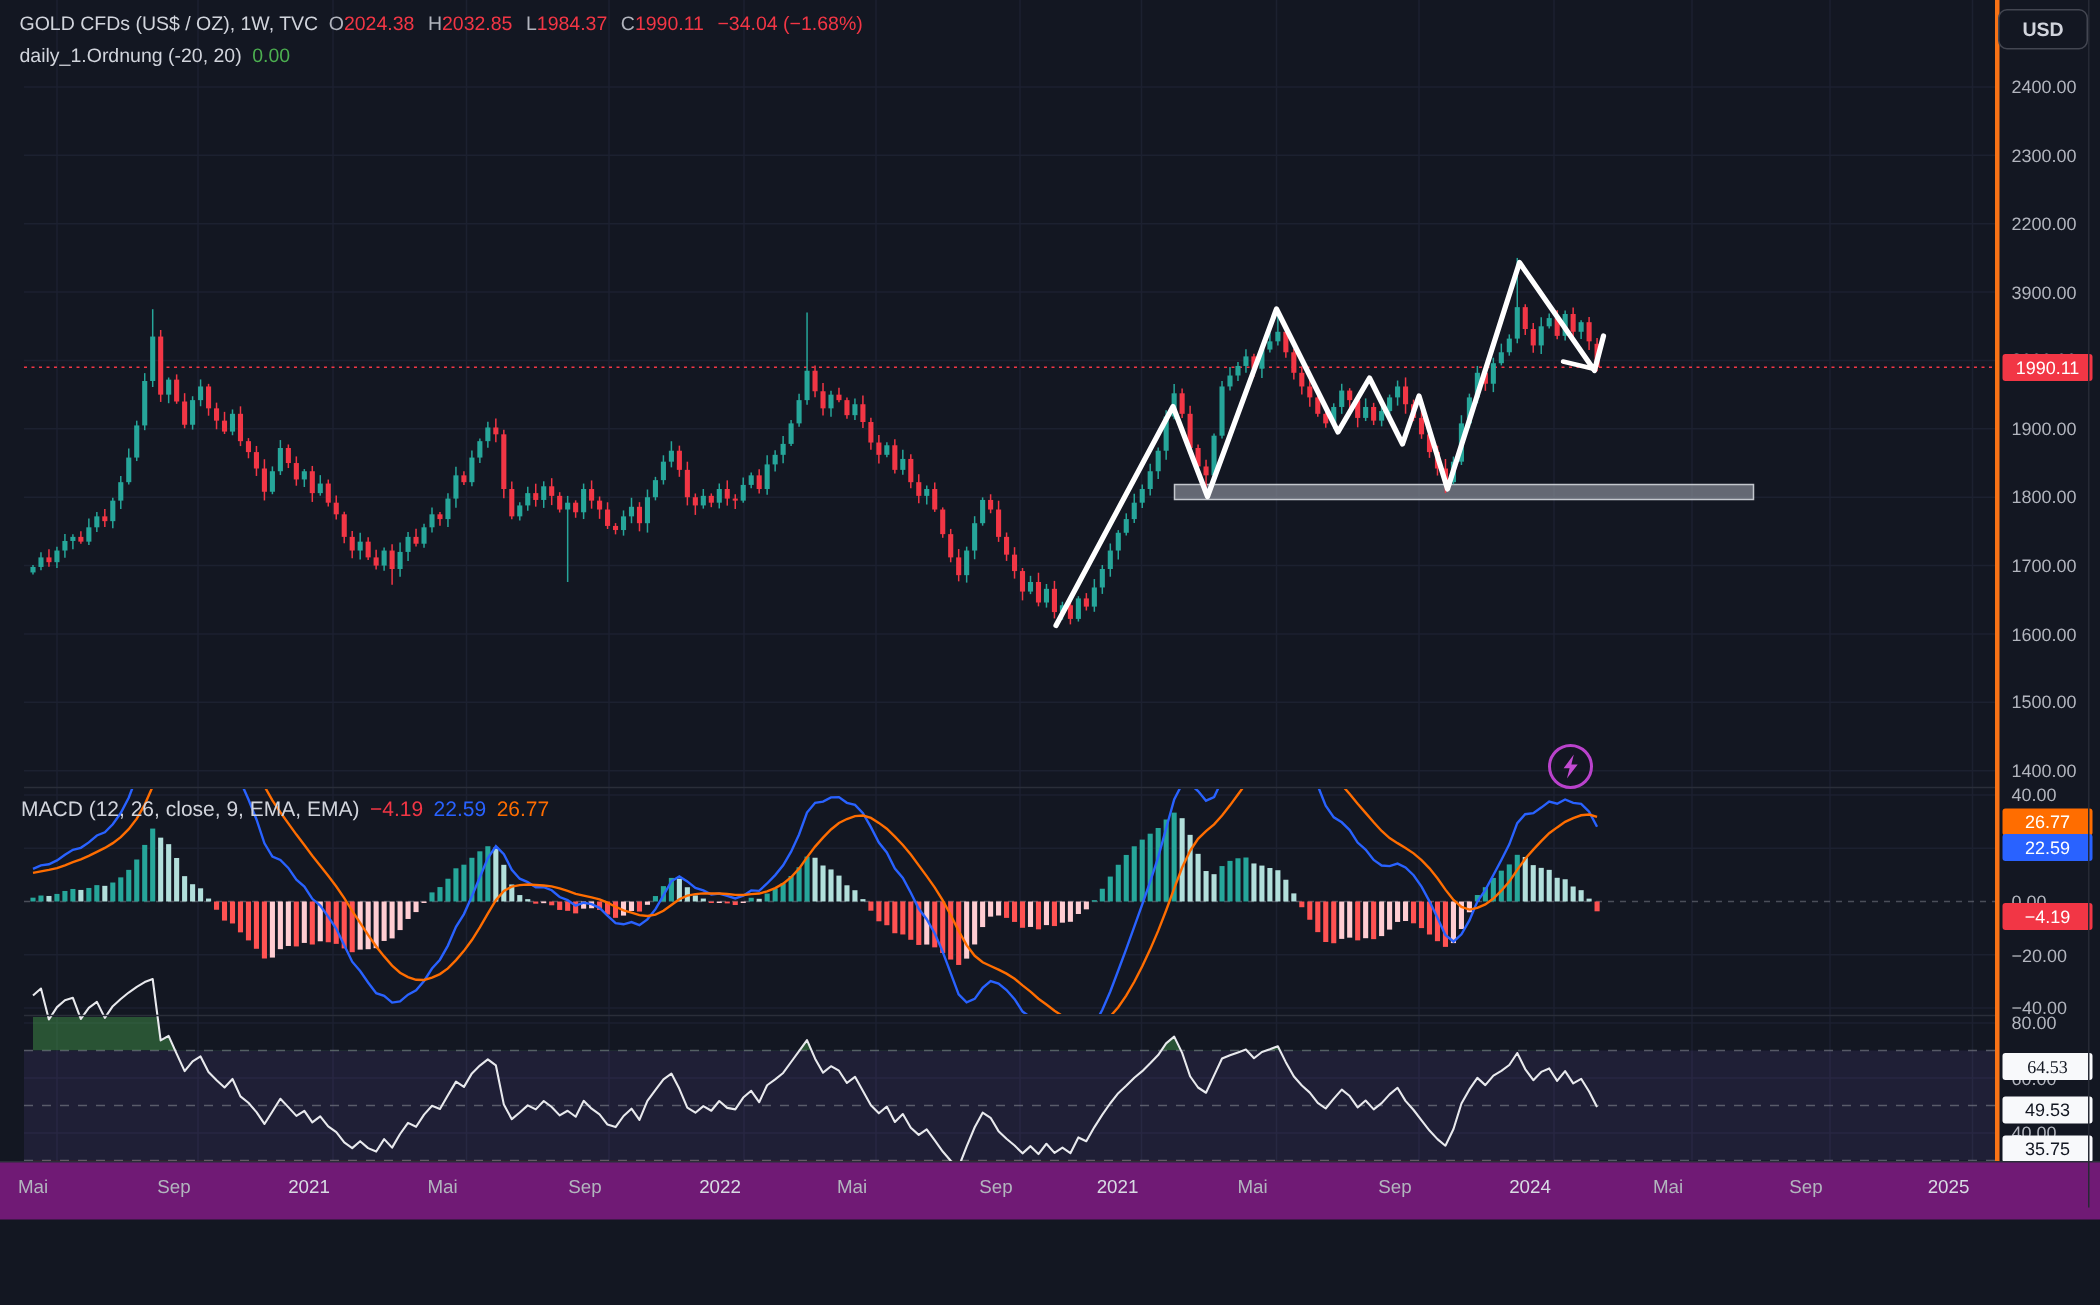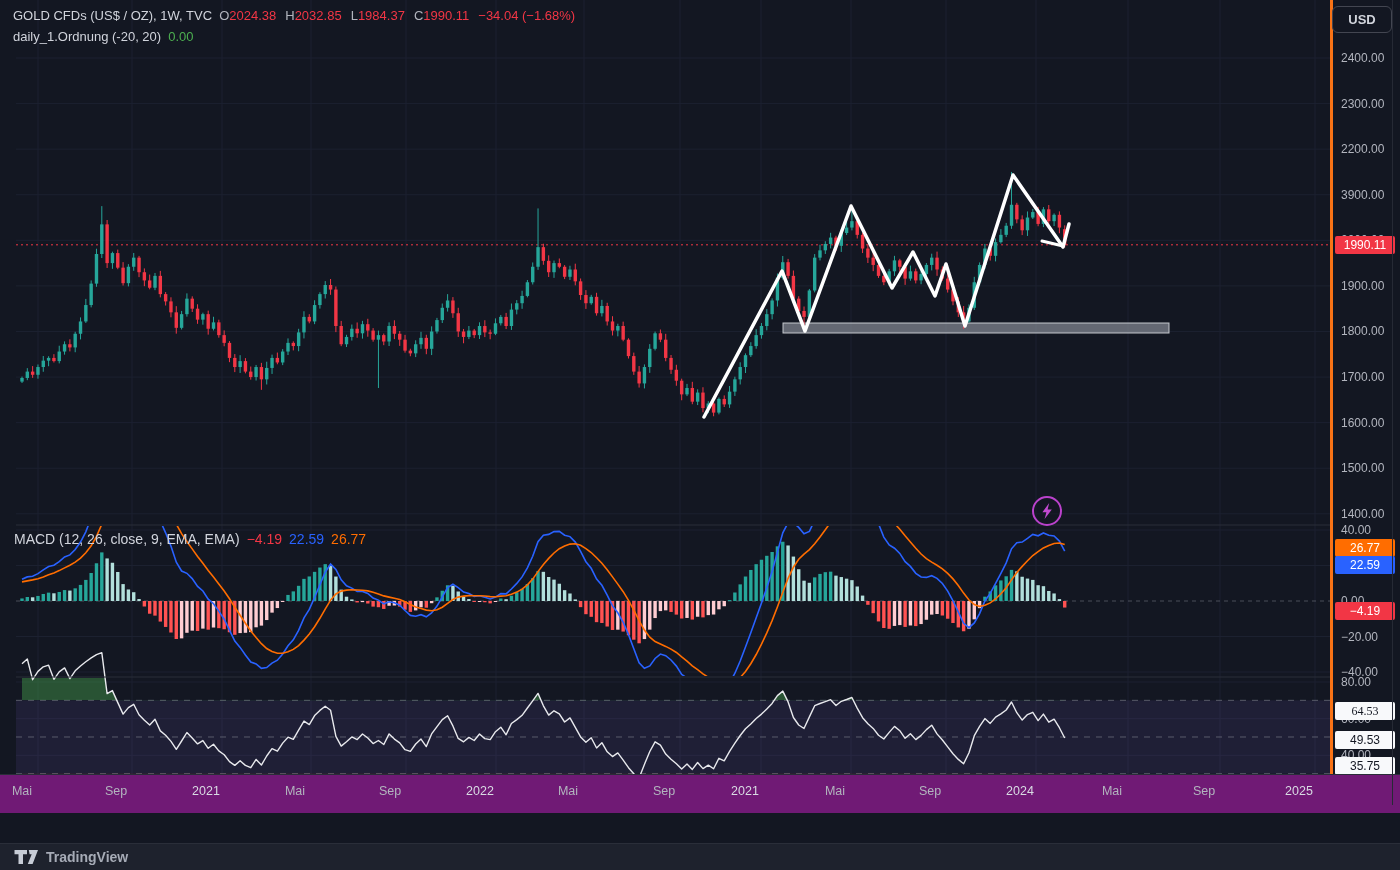--- a/index.html
+++ b/index.html
@@ -773,20 +773,13 @@
     </div>
 
   
   <div id="fab">
     <svg width="16" height="18" viewBox="0 0 16 18">
       <path d="M10.2 1 L3.4 10.2 h4 L5.6 17 L12.8 7.6 h-4.2 z" fill="#c24ad1"></path>
     </svg>
   </div>
 
   
-  <div id="footer">
-    <svg width="25" height="16" viewBox="0 0 25 16">
-      <path d="M0.5 1 h12.5 v4.2 h-4 V15 H4.5 V5.2 H0.5 z" fill="#c7ccd6"></path>
-      <path d="M14.8 1 H24 l-5.4 14 h-4.8 l3.9 -9.8 h-2.1 z" fill="#c7ccd6"></path>
-    </svg>
-    <span id="brand-text">TradingView</span>
-  </div>
 </div>
 
 </body></html>

